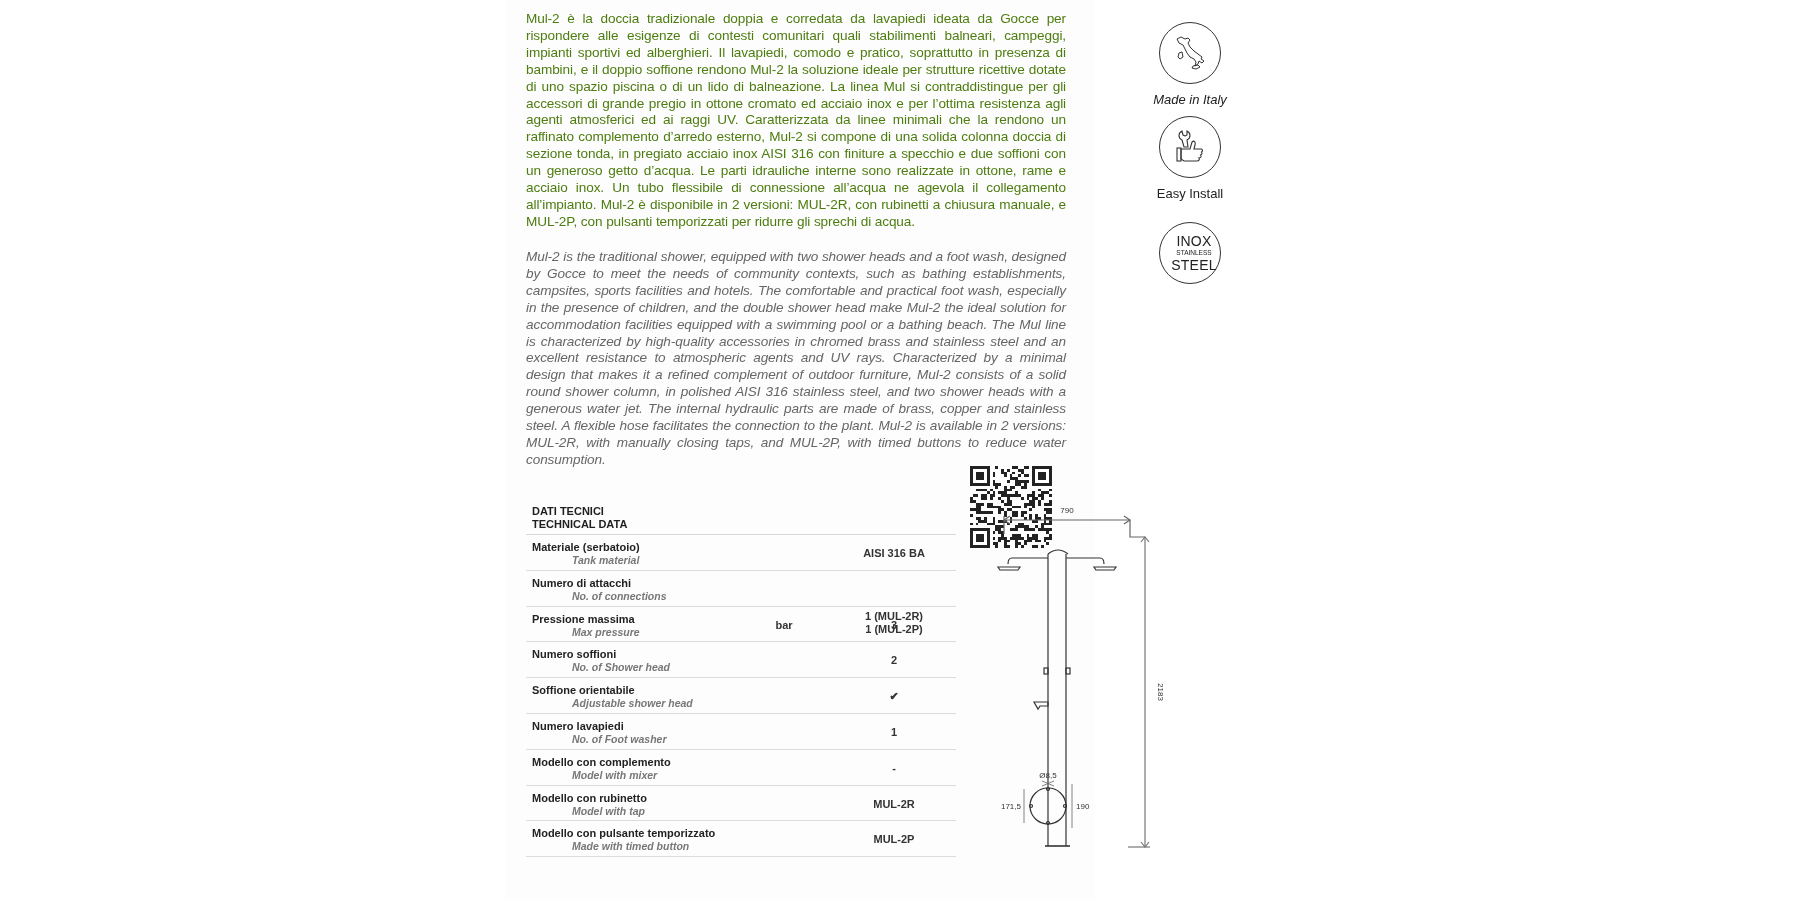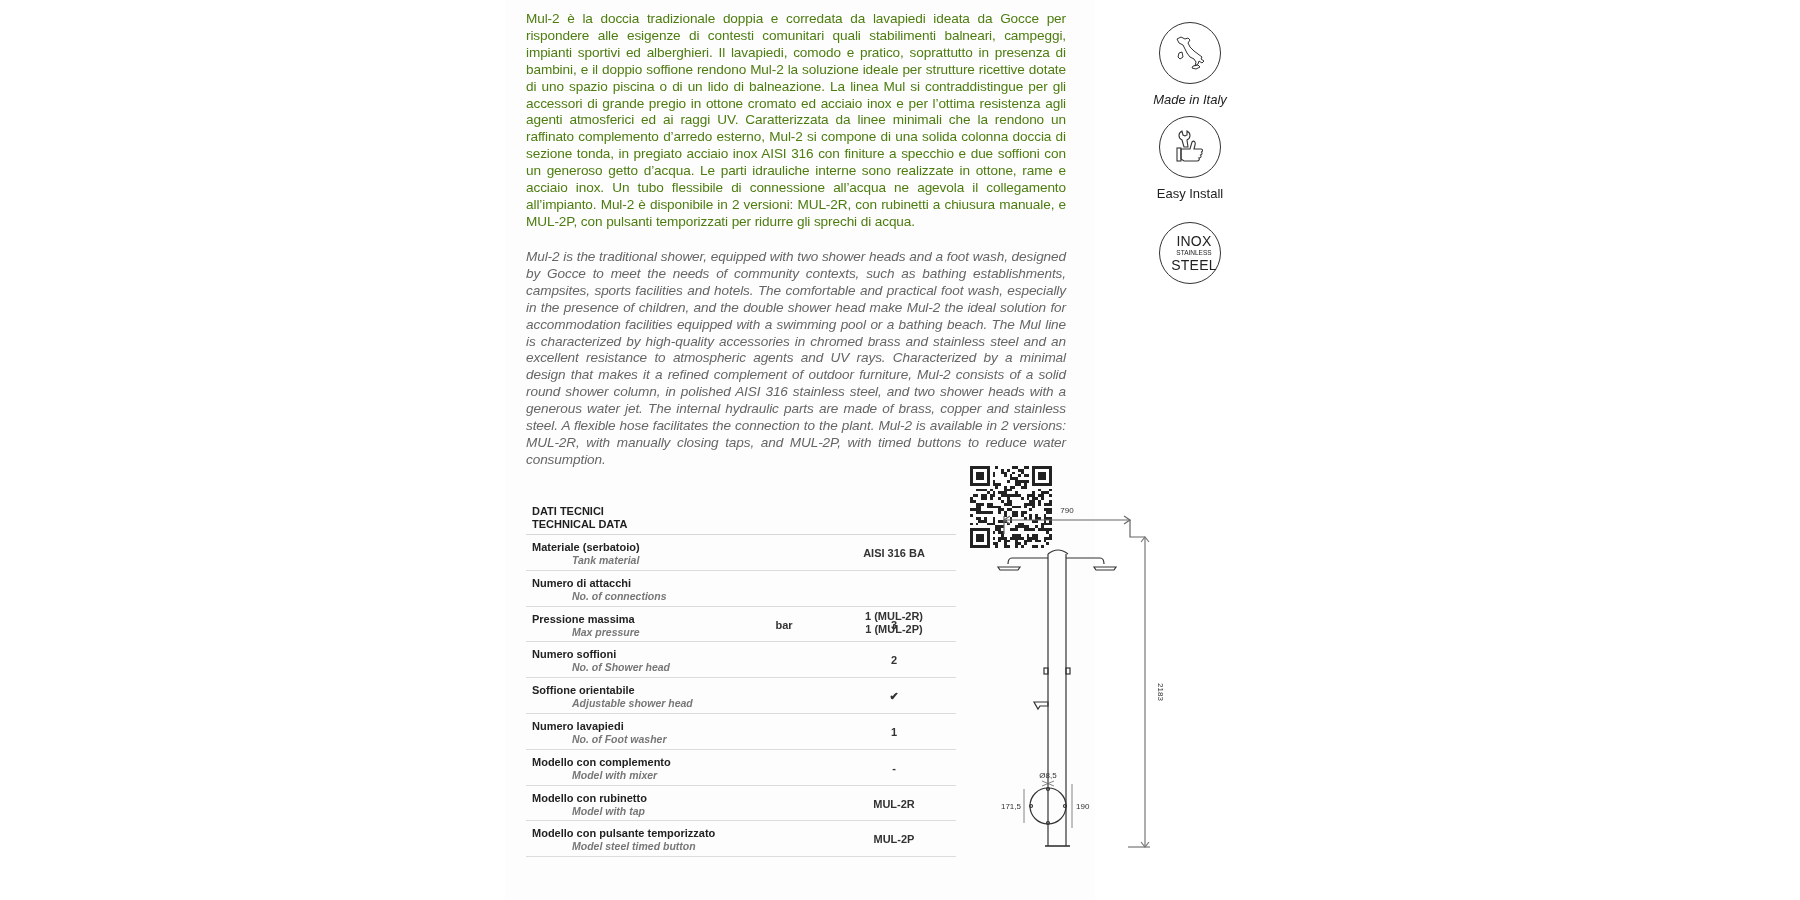--- a/index.html
+++ b/index.html
@@ -415,21 +415,21 @@
         <span class="val"><span>-</span></span>
       </div>
       <div class="row">
         <span class="it">Modello con rubinetto</span>
         <span class="en">Model with tap</span>
         <span class="unit"></span>
         <span class="val"><span>MUL-2R</span></span>
       </div>
       <div class="row">
         <span class="it">Modello con pulsante temporizzato</span>
-        <span class="en">Model steel timed button</span>
+        <span class="en">Made with timed button</span>
         <span class="unit"></span>
         <span class="val"><span>MUL-2P</span></span>
       </div>
     </div>
 </div>
 
 <svg class="drawing" viewBox="0 0 300 370">
   <g fill="none" stroke="#333" stroke-width="1.2">
 
     <line x1="14" y1="30" x2="140" y2="30" stroke="#666"></line>

